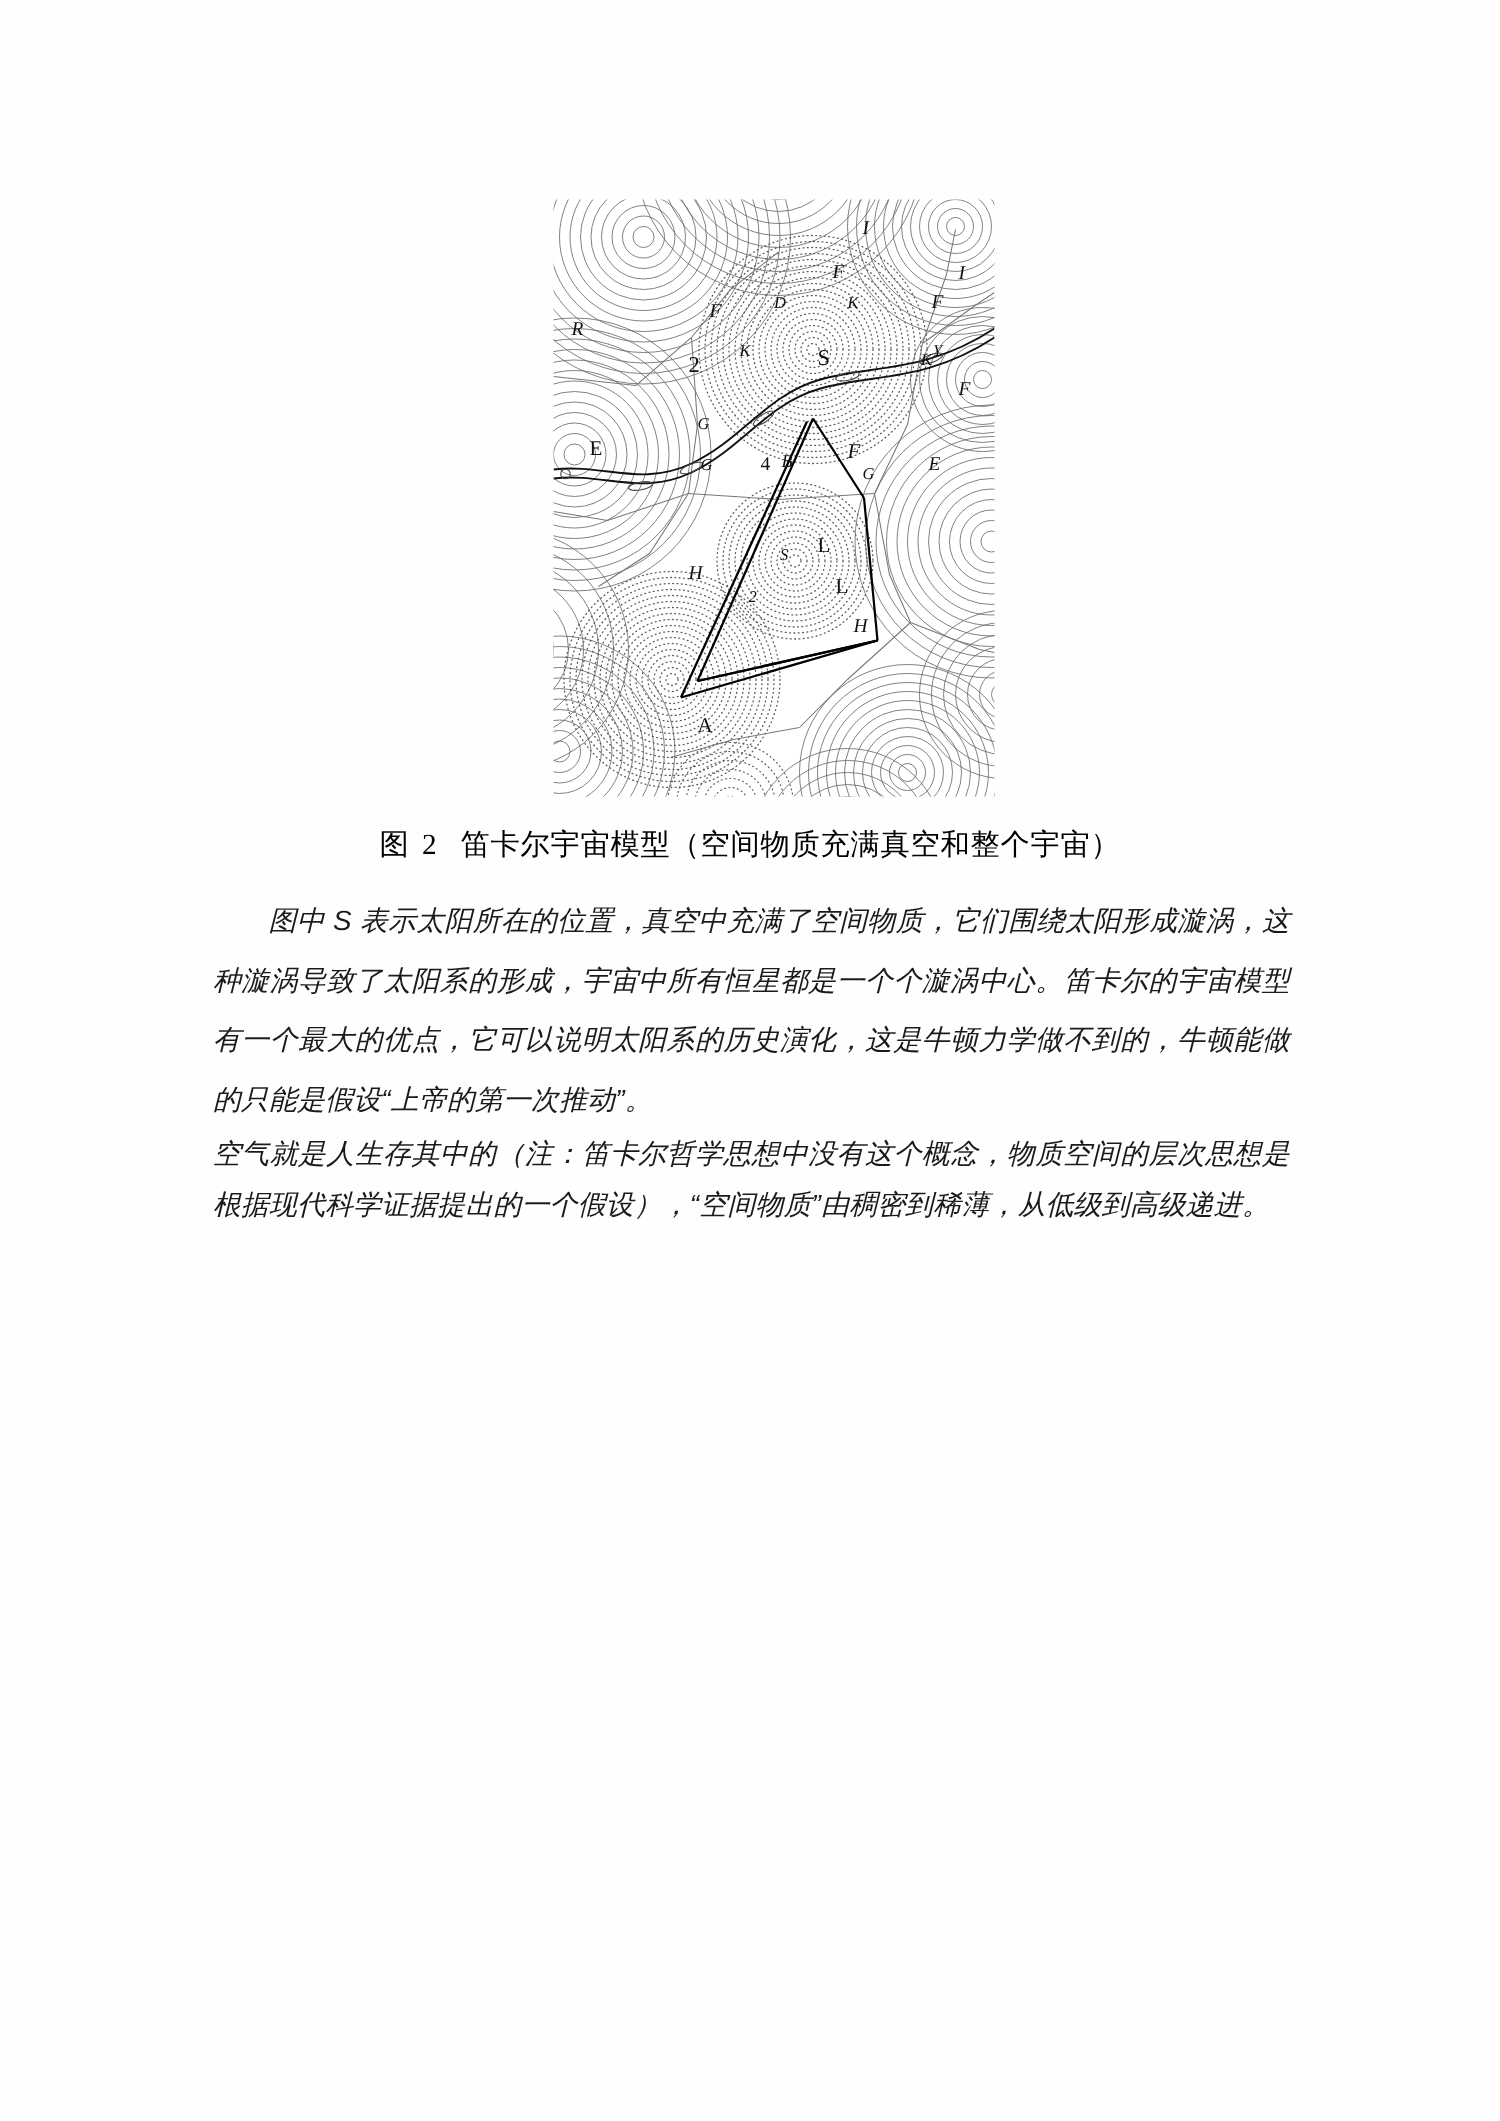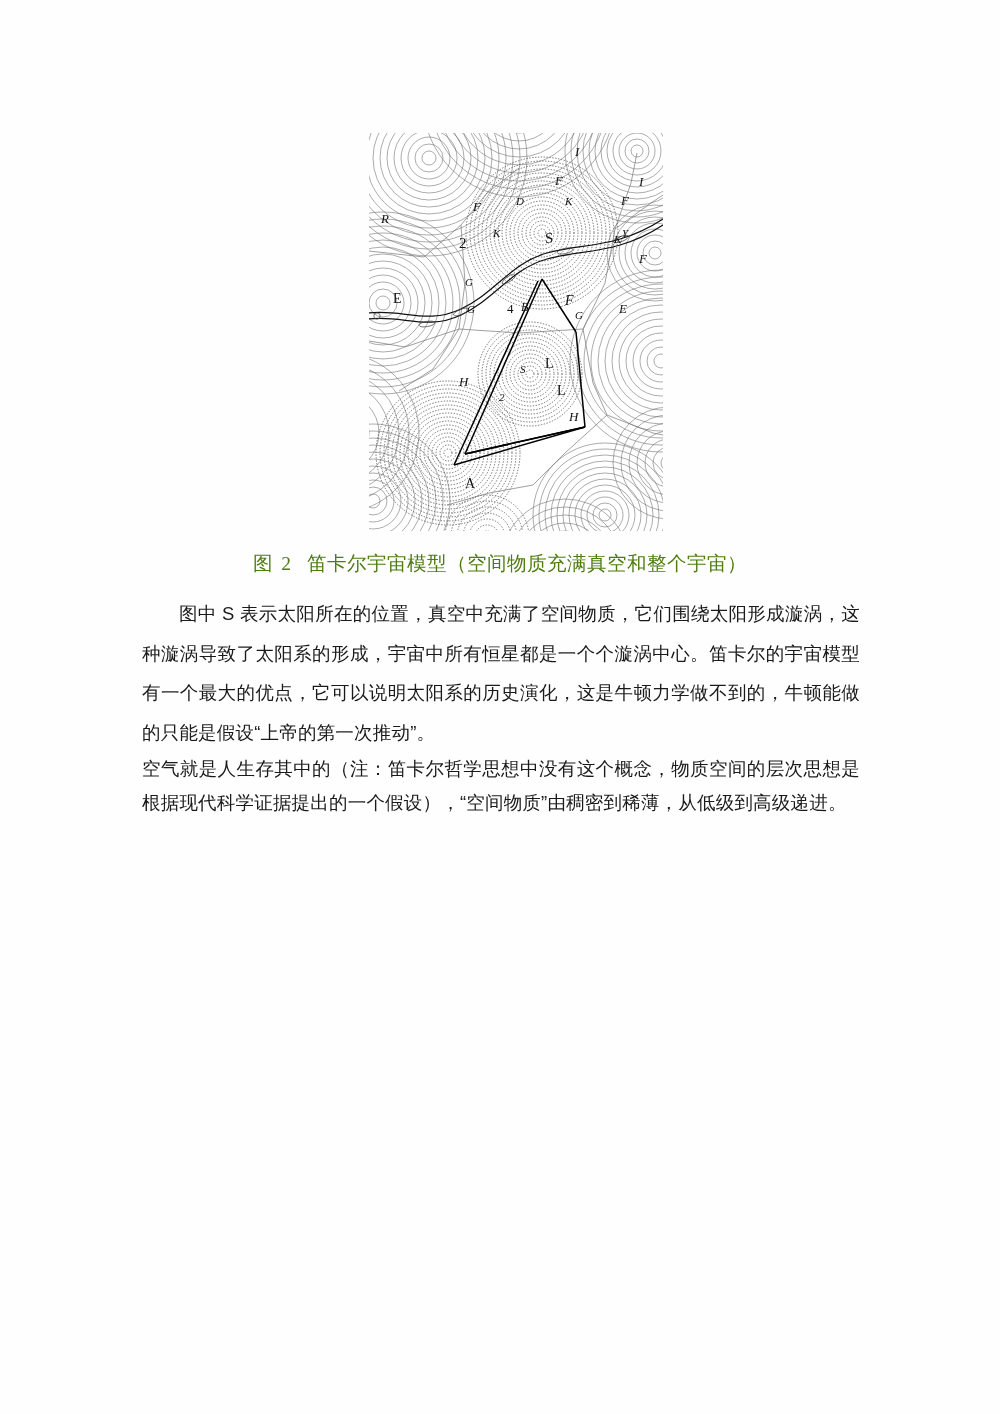--- a/index.html
+++ b/index.html
@@ -39,21 +39,21 @@
   
   .figure-caption {
     position: absolute;
     left: 0;
     right: 0;
     top: 549px;
     text-align: center;
     font-size: 19.5px;
     line-height: 30px;
     letter-spacing: 0.5px;
-    color: #4d7c0f;
+    color: #000000;
     font-family: "Liberation Serif", "DejaVu Serif", serif;
   }
   .figure-caption .cap-label { letter-spacing: 2px; }
   .figure-caption .cap-gap { display: inline-block; width: 14px; }
 
   
   .body-text {
     position: absolute;
     left: 142px;
     top: 594px;
@@ -61,20 +61,21 @@
     font-size: 18.5px;
     color: #1a1a1a;
     text-align: justify;
     text-justify: inter-ideograph;
   }
   .para {
     margin: 0 0 0 0;
     text-indent: 2em;
     line-height: 39.5px;
     letter-spacing: 0.2px;
+    font-style: italic;
   }
   .para.tight {
     text-indent: 0;
     line-height: 34px;
     margin-top: 4px;
   }
   .para b { font-weight: bold; }
   .para + .para { margin-top: 0px; }
 </style>
 </head>

